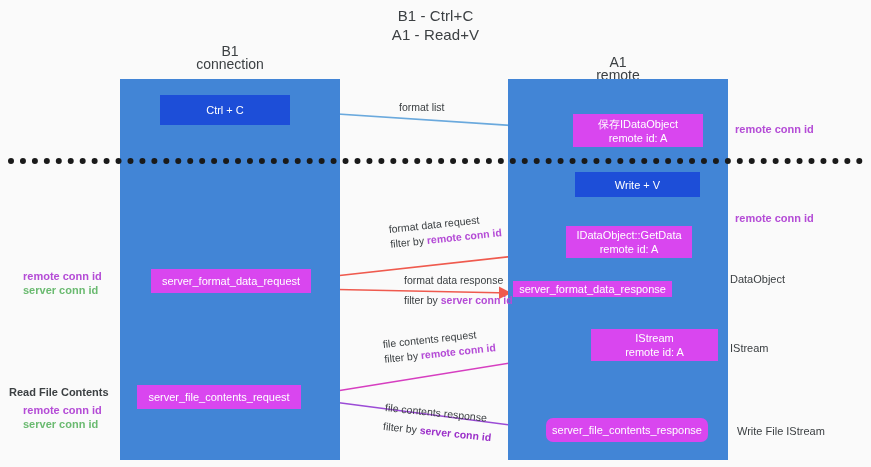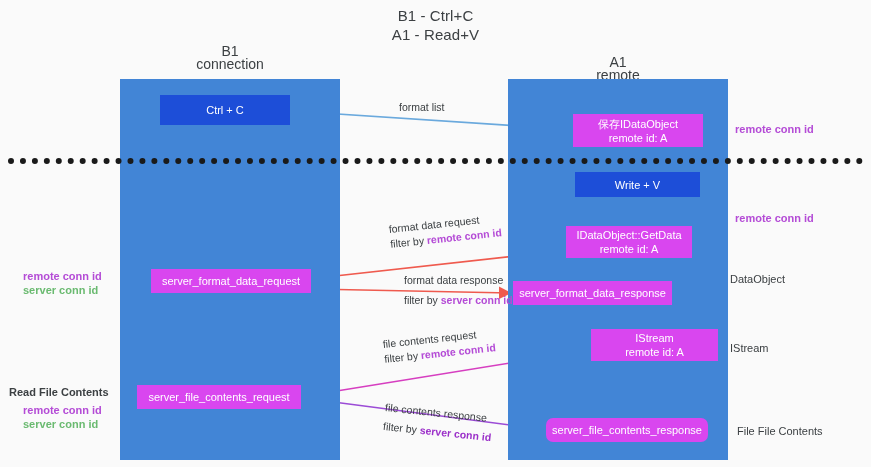--- a/index.html
+++ b/index.html
@@ -178,21 +178,21 @@
 
 <div class="node orange" style="left:566px; top:226px; width:126px; height:32px;">
   <span>IDataObject::GetData</span>
   <span class="sub">remote id: A</span>
 </div>
 
 <div class="node orange" style="left:151px; top:269px; width:160px; height:24px;">
   <span>server_format_data_request</span>
 </div>
 
-<div class="node orange" style="left:513px; top:281px; width:159px; height:24px;">
+<div class="node orange" style="left:513px; top:281px; width:159px; height:16px;">
   <span>server_format_data_response</span>
 </div>
 
 <div class="node orange" style="left:591px; top:329px; width:127px; height:32px;">
   <span>IStream</span>
   <span class="sub">remote id: A</span>
 </div>
 
 <div class="node orange" style="left:137px; top:385px; width:164px; height:24px;">
   <span>server_file_contents_request</span>
@@ -227,20 +227,20 @@
 </div>
 
 <div class="annot purple" style="left:735px; top:122px;">remote conn id</div>
 
 <div class="annot purple" style="left:735px; top:211px;">remote conn id</div>
 
 <div class="annot plain" style="left:730px; top:236px;margin-top:36px;">DataObject</div>
 
 <div class="annot plain" style="left:730px; top:341px;">IStream</div>
 
-<div class="annot plain" style="left:737px; top:424px;">File File Contents</div>
+<div class="annot plain" style="left:737px; top:424px;">Write File IStream</div>
 
 <div class="annot purple" style="left:23px; top:269px;">remote conn id</div>
 <div class="annot green" style="left:23px; top:283px;">server conn id</div>
 
 <div class="annot plain" style="left:9px; top:385px;font-weight:bold;">Read File Contents</div>
 <div class="annot purple" style="left:23px; top:403px;">remote conn id</div>
 <div class="annot green" style="left:23px; top:417px;">server conn id</div>
 
 </body></html>

